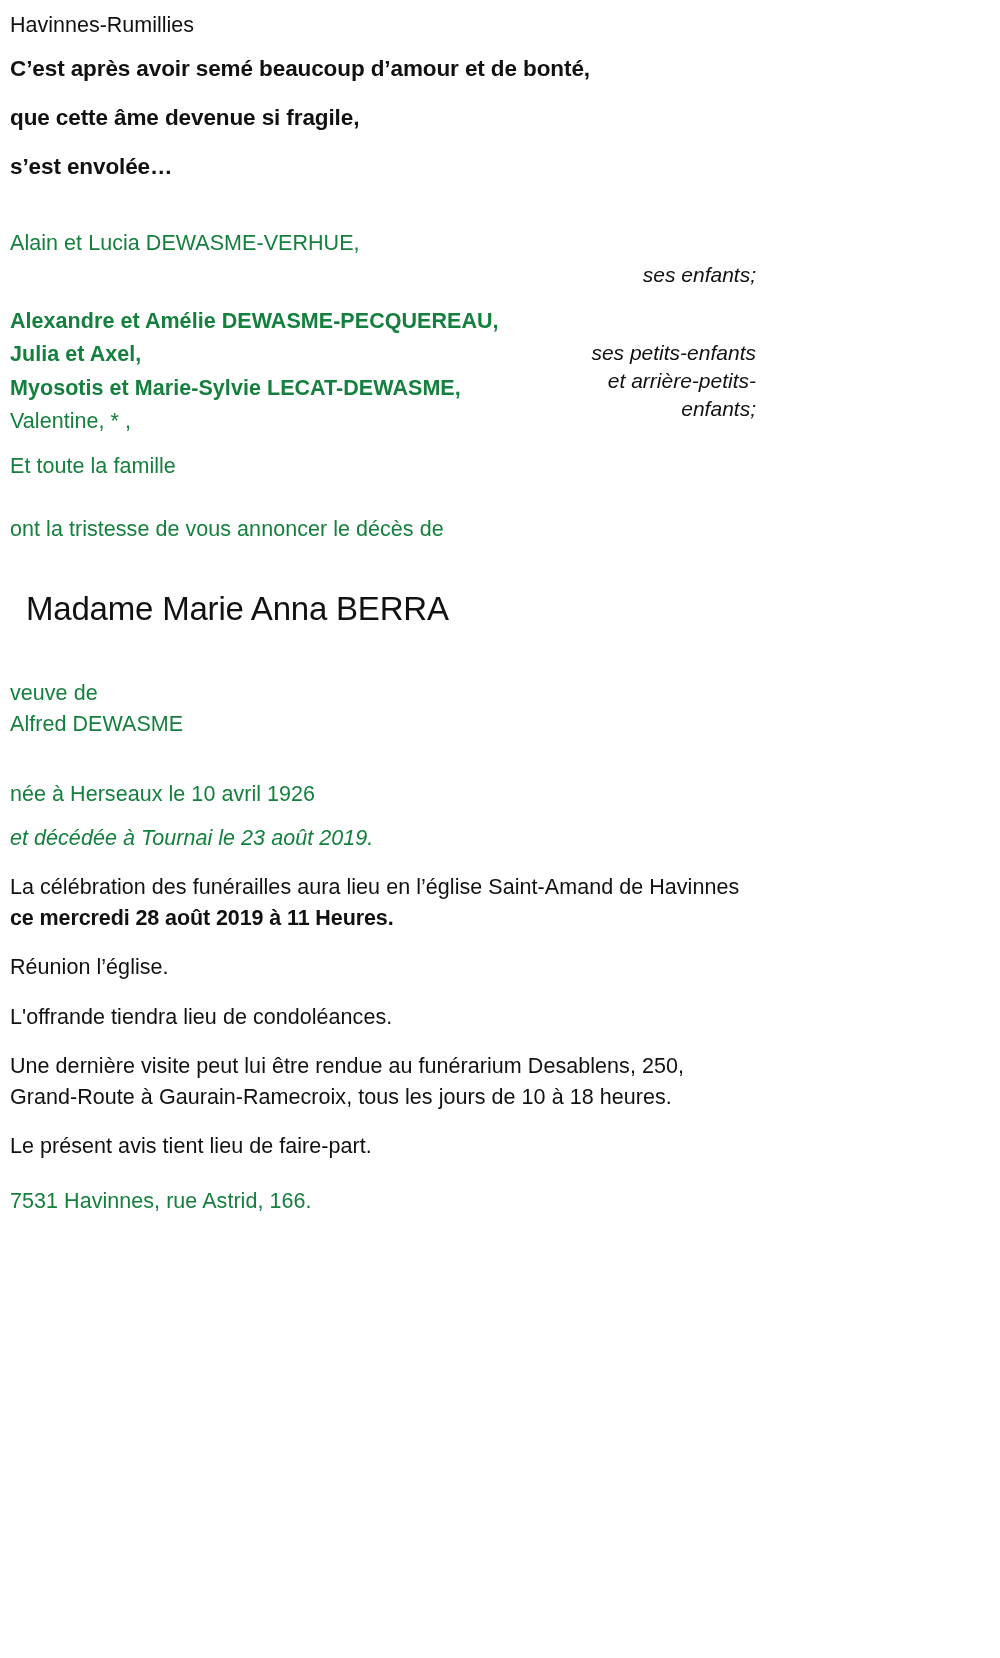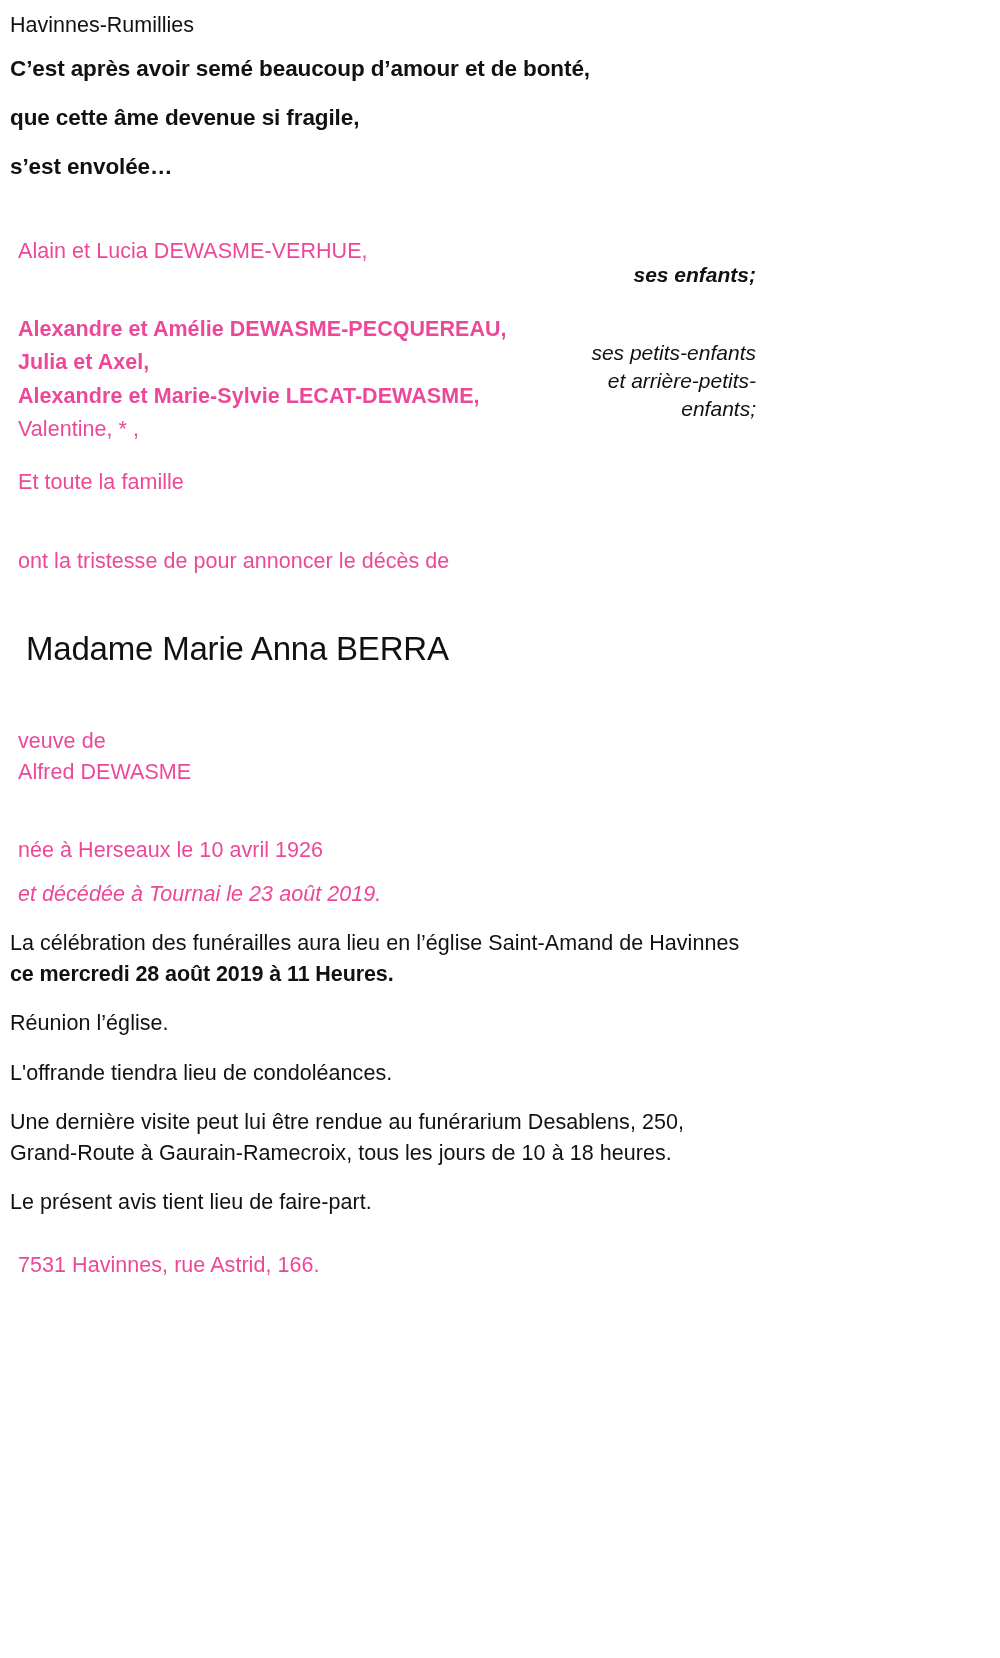--- a/index.html
+++ b/index.html
@@ -21,22 +21,22 @@
     min-height: 1658px;
     padding: 14px 60px 10px 10px;
     position: relative;
   }
 
   
   .line {
     font-size: 21.5px;
     line-height: 1.08;
     letter-spacing: 0.05px;
-    color: #ec4899;
-    margin: 8px;
+    color: #15803d;
+    margin: 0;
   }
 
   .locality {
     font-size: 21.5px;
     line-height: 1.1;
     margin: 0 0 19px 0;
   }
 
   
   .verse {
@@ -69,21 +69,21 @@
 
   .relation {
     flex: 0 0 auto;
     font-style: italic;
     font-size: 21px;
     line-height: 1.32;
     text-align: right;
     max-width: 300px;
     white-space: pre-line;
   }
-  .relation-enfants { margin-top: 29px; font-weight: bold; }
+  .relation-enfants { margin-top: 29px; }
   .relation-petits { margin-top: 29px; }
   .spacer-18 { height: 18px; }
   .spacer-22 { height: 22px; }
   .spacer-28 { height: 28px; }
   .spacer-34 { height: 34px; }
   .spacer-40 { height: 40px; }
   .spacer-46 { height: 46px; }
 
   
   .deceased-name {
@@ -136,36 +136,36 @@
       </div>
       <div class="relation relation-enfants">ses enfants;</div>
     </div>
 
     <div class="spacer-22"></div>
 
     <div class="surv-row">
       <div class="surv-names">
         <div class="line tight">Alexandre et Amélie DEWASME-PECQUEREAU,</div>
         <div class="line tight">Julia et Axel,</div>
-        <div class="line tight">Alexandre et Marie-Sylvie LECAT-DEWASME,</div>
+        <div class="line tight">Myosotis et Marie-Sylvie LECAT-DEWASME,</div>
         <div class="line">Valentine, * ,</div>
       </div>
       <div class="relation relation-petits">ses petits-enfants
 et arrière-petits-
 enfants;</div>
     </div>
 
     <div class="spacer-22"></div>
 
     <div class="line">Et toute la famille</div>
   </div>
 
   <div class="spacer-40"></div>
 
-  <div class="line">ont la tristesse de pour annoncer le décès de</div>
+  <div class="line">ont la tristesse de vous annoncer le décès de</div>
 
   <div class="spacer-34"></div>
 
   <div class="deceased-name">Madame Marie Anna BERRA</div>
 
   <div class="spacer-40"></div>
 
   <div class="spouse">
     <div class="line">veuve de</div>
     <div class="line">Alfred DEWASME</div>

